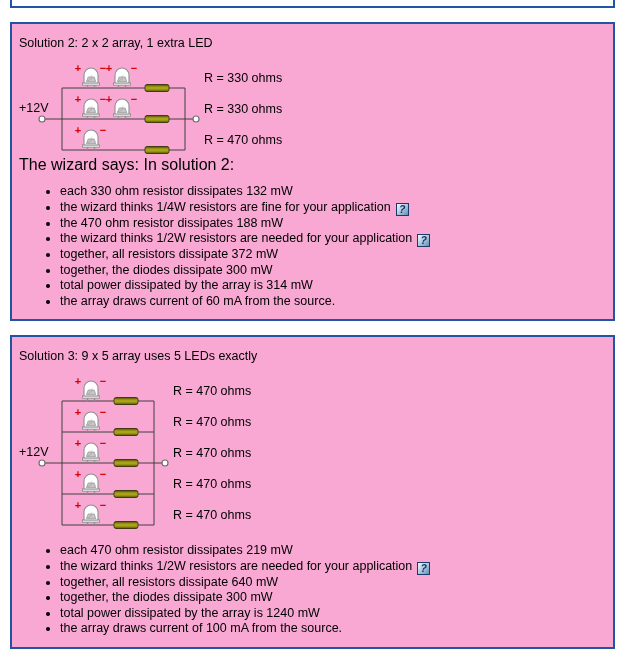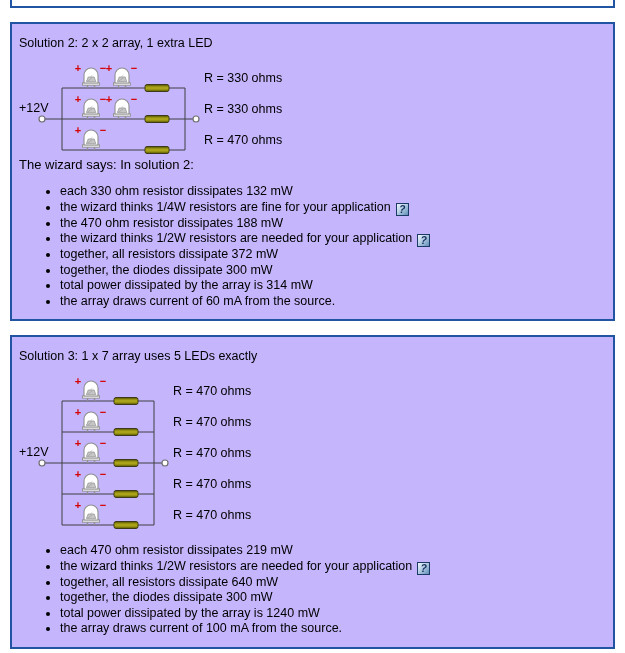--- a/index.html
+++ b/index.html
@@ -23,41 +23,41 @@
     margin-left: 10px;
     width: 605px; height: 8px;
     border: 2px solid var(--box-border);
     border-top: none;
   }
   .solution-box {
     margin: 14px 0 0 10px;
     width: 605px;
     border: 2px solid var(--box-border);
     padding: 12px 8px 10px 6px;
-    background: #c4b5fd;
+    background: #f9a8d4;
   }
   .solution-title {
     font-size: 12.5px;
     font-weight: normal;
     line-height: 15px;
     margin: 0 0 7px 1px;
   }
   svg.circuit { display: block; margin-left: 0; }
   svg.circuit text {
     font-family: "Liberation Sans", sans-serif;
     font-size: 12.5px;
     fill: #000;
   }
   svg.circuit text.polarity {
     font-size: 11px;
     font-weight: bold;
     fill: var(--polarity);
   }
   .wizard-intro {
-    font-size: 13px;
+    font-size: 16px;
     line-height: 15px;
     margin: 1px 0 0 1px;
   }
   ul.wizard-bullets {
     margin: 12px 0 0 0;
     padding: 0 0 0 42px;
   }
   ul.wizard-bullets li {
     font-size: 12.5px;
     line-height: 15.5px;
@@ -175,21 +175,21 @@
           <li><span>the 470 ohm resistor dissipates 188 mW</span></li>
           <li><span>the wizard thinks 1/2W resistors are needed for your application</span><span class="help-icon">?</span></li>
           <li><span>together, all resistors dissipate 372 mW</span></li>
           <li><span>together, the diodes dissipate 300 mW</span></li>
           <li><span>total power dissipated by the array is 314 mW</span></li>
           <li><span>the array draws current of 60 mA from the source.</span></li>
         </ul>
   </div>
 
   <div class="solution-box">
-    <h2 class="solution-title">Solution 3: 1 x 7 array uses 5 LEDs exactly</h2>
+    <h2 class="solution-title">Solution 3: 9 x 5 array uses 5 LEDs exactly</h2>
     <svg class="circuit" viewBox="0 0 247 160" width="247" height="160">
           <defs>
             <linearGradient id="resgrad1" x1="0" y1="0" x2="0" y2="1">
               <stop offset="0%" stop-color="#4a4600"></stop>
               <stop offset="25%" stop-color="#8f8a10"></stop>
               <stop offset="50%" stop-color="#b3ac1e"></stop>
               <stop offset="78%" stop-color="#8f8a10"></stop>
               <stop offset="100%" stop-color="#4a4600"></stop>
             </linearGradient>
           </defs>

